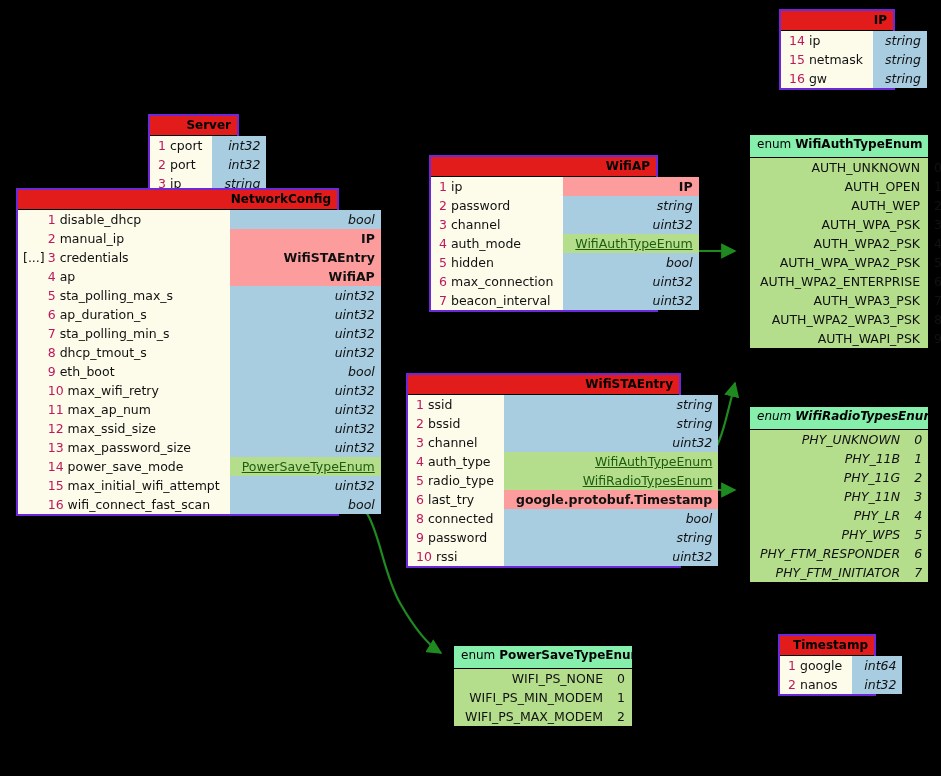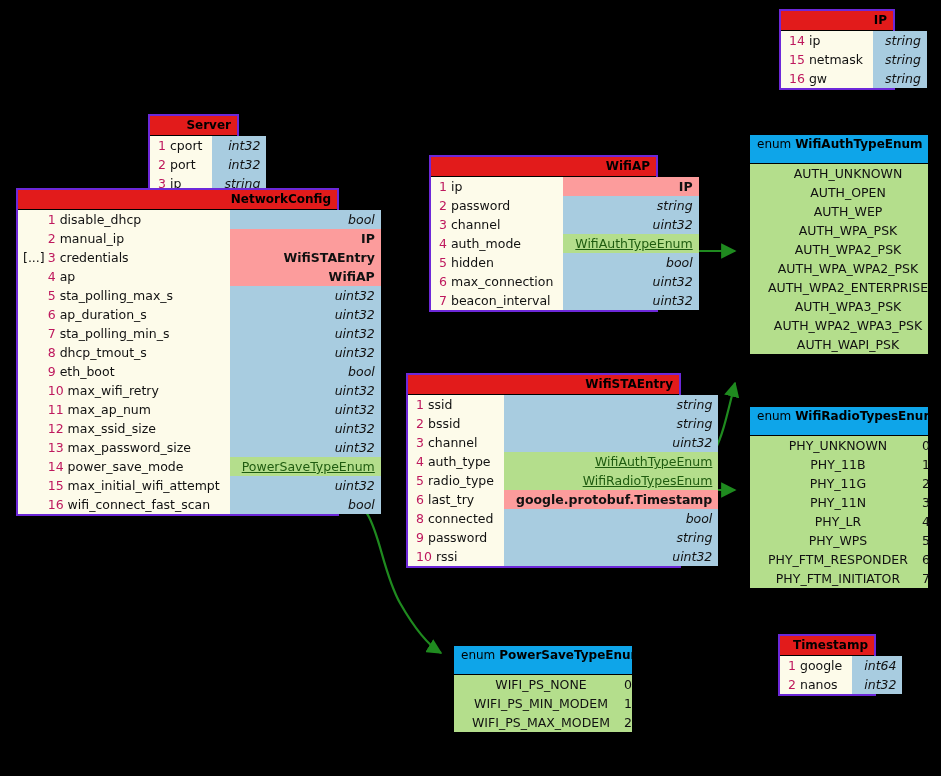--- a/index.html
+++ b/index.html
@@ -85,41 +85,41 @@
 
   
   .enum {
     position: absolute;
     border: 1px solid #000000;
     background: #B4DE8C;
     box-sizing: border-box;
     box-shadow: 1px 1px 0 rgba(0,0,0,0.35);
   }
   .enum-title {
-    background: #0ea5e9;
+    background: #86efac;
     color: #000000;
     font-size: 12px;
-    padding: 2px 6px 12px 7px;
+    padding: 2px 6px 6px 7px;
     line-height: 14px;
     border-bottom: 1px solid #000000;
     white-space: nowrap;
   }
   .enum-title .kw { font-weight: normal; }
   .enum-title .nm { font-weight: bold; }
   .enum-body { display: table; width: 100%; border-collapse: collapse; }
   .e-row { display: table-row; }
   .e-name, .e-val {
     display: table-cell;
     font-size: 12.5px;
     line-height: 15px;
     padding: 2px 0;
     color: #111111;
     white-space: nowrap;
   }
-  .e-name { padding-left: 18px; padding-right: 14px; text-align: center; margin-left: 12px; }
+  .e-name { padding-left: 10px; padding-right: 14px; text-align: right; margin-left: 12px; }
   .e-val  { padding-right: 7px; text-align: right; width: 1px; }
 </style>
 </head>
 <body>
 
 <div id="canvas">
 
   <svg class="edges" viewBox="0 0 941 776" xmlns="http://www.w3.org/2000/svg">
     <defs>
       <marker id="arrow" viewBox="0 0 10 10" refX="9" refY="5" markerWidth="7" markerHeight="7" orient="auto-start-reverse">
@@ -405,21 +405,21 @@
           <div class="e-row">
             <div class="e-name">AUTH_WPA2_WPA3_PSK</div>
             <div class="e-val">8</div>
           </div>
           <div class="e-row">
             <div class="e-name">AUTH_WAPI_PSK</div>
             <div class="e-val">9</div>
           </div>
         </div>
       </div>
-      <div class="enum" style="left: 749px; top: 406px; width: 180px;">
+      <div class="enum" style="left: 749px; top: 406px; width: 180px; font-style: italic;">
         <div class="enum-title"><span class="kw">enum</span> <span class="nm">WifiRadioTypesEnum</span></div>
         <div class="enum-body">
           <div class="e-row">
             <div class="e-name">PHY_UNKNOWN</div>
             <div class="e-val">0</div>
           </div>
           <div class="e-row">
             <div class="e-name">PHY_11B</div>
             <div class="e-val">1</div>
           </div>

